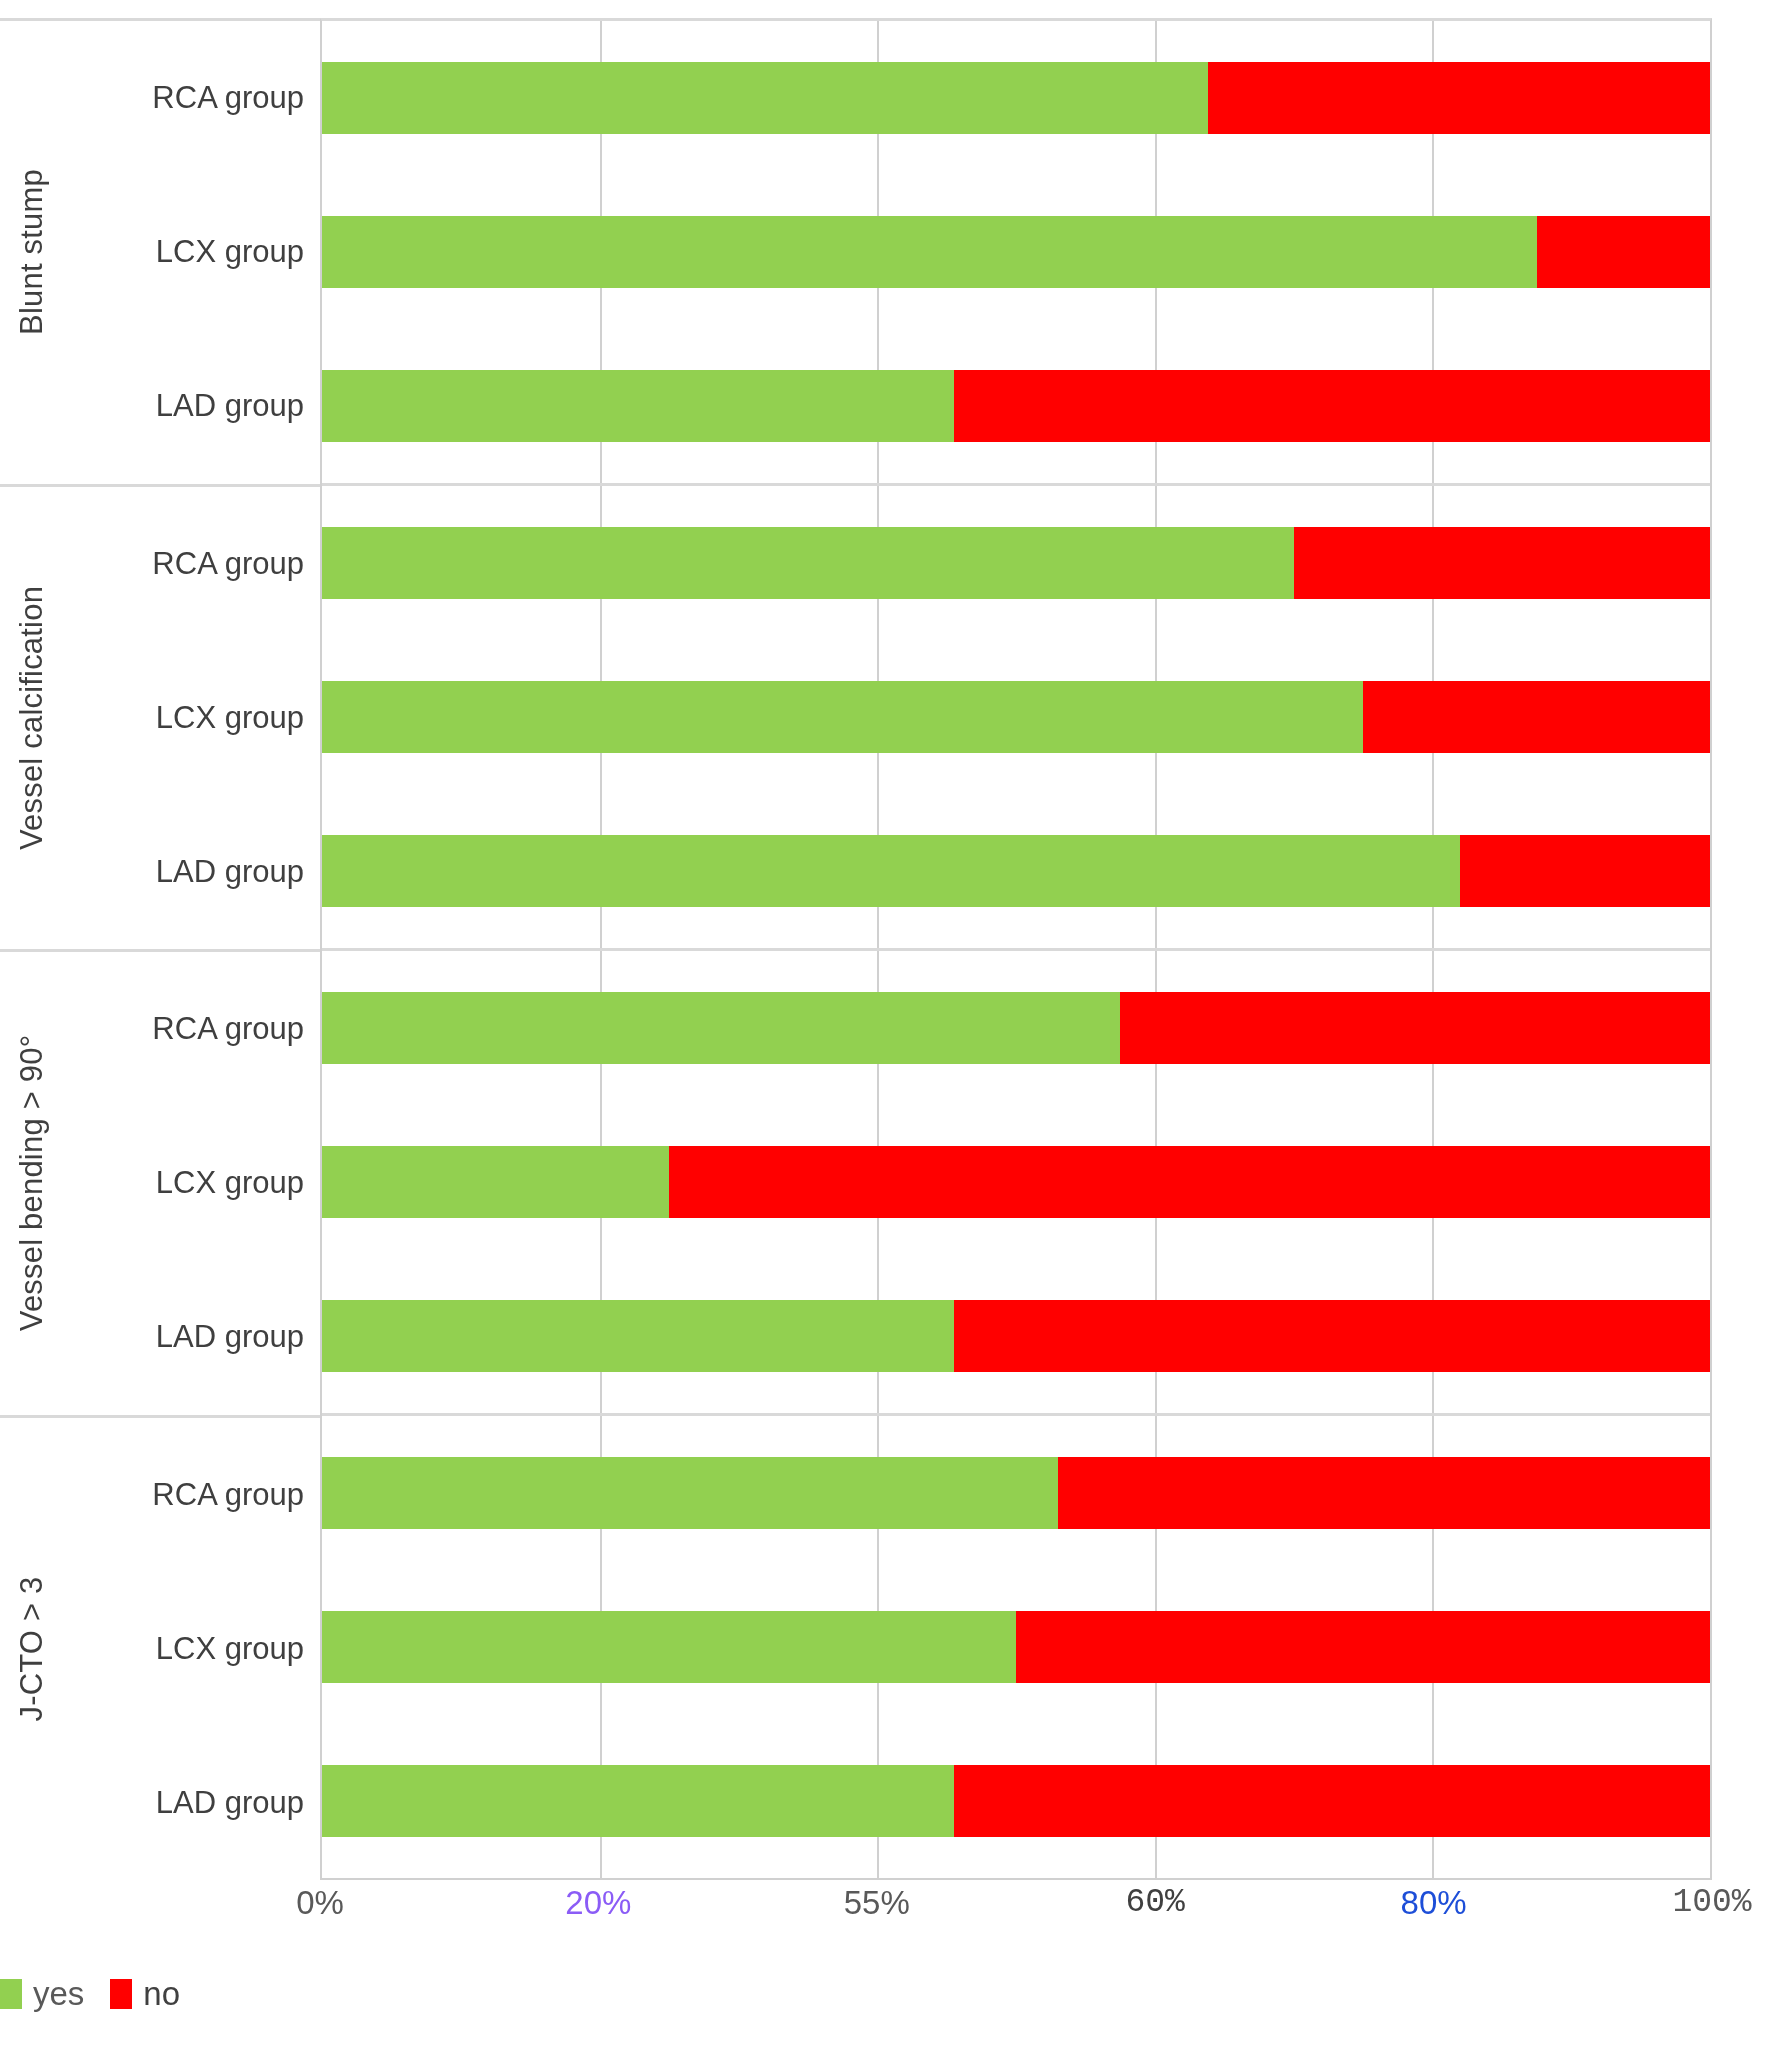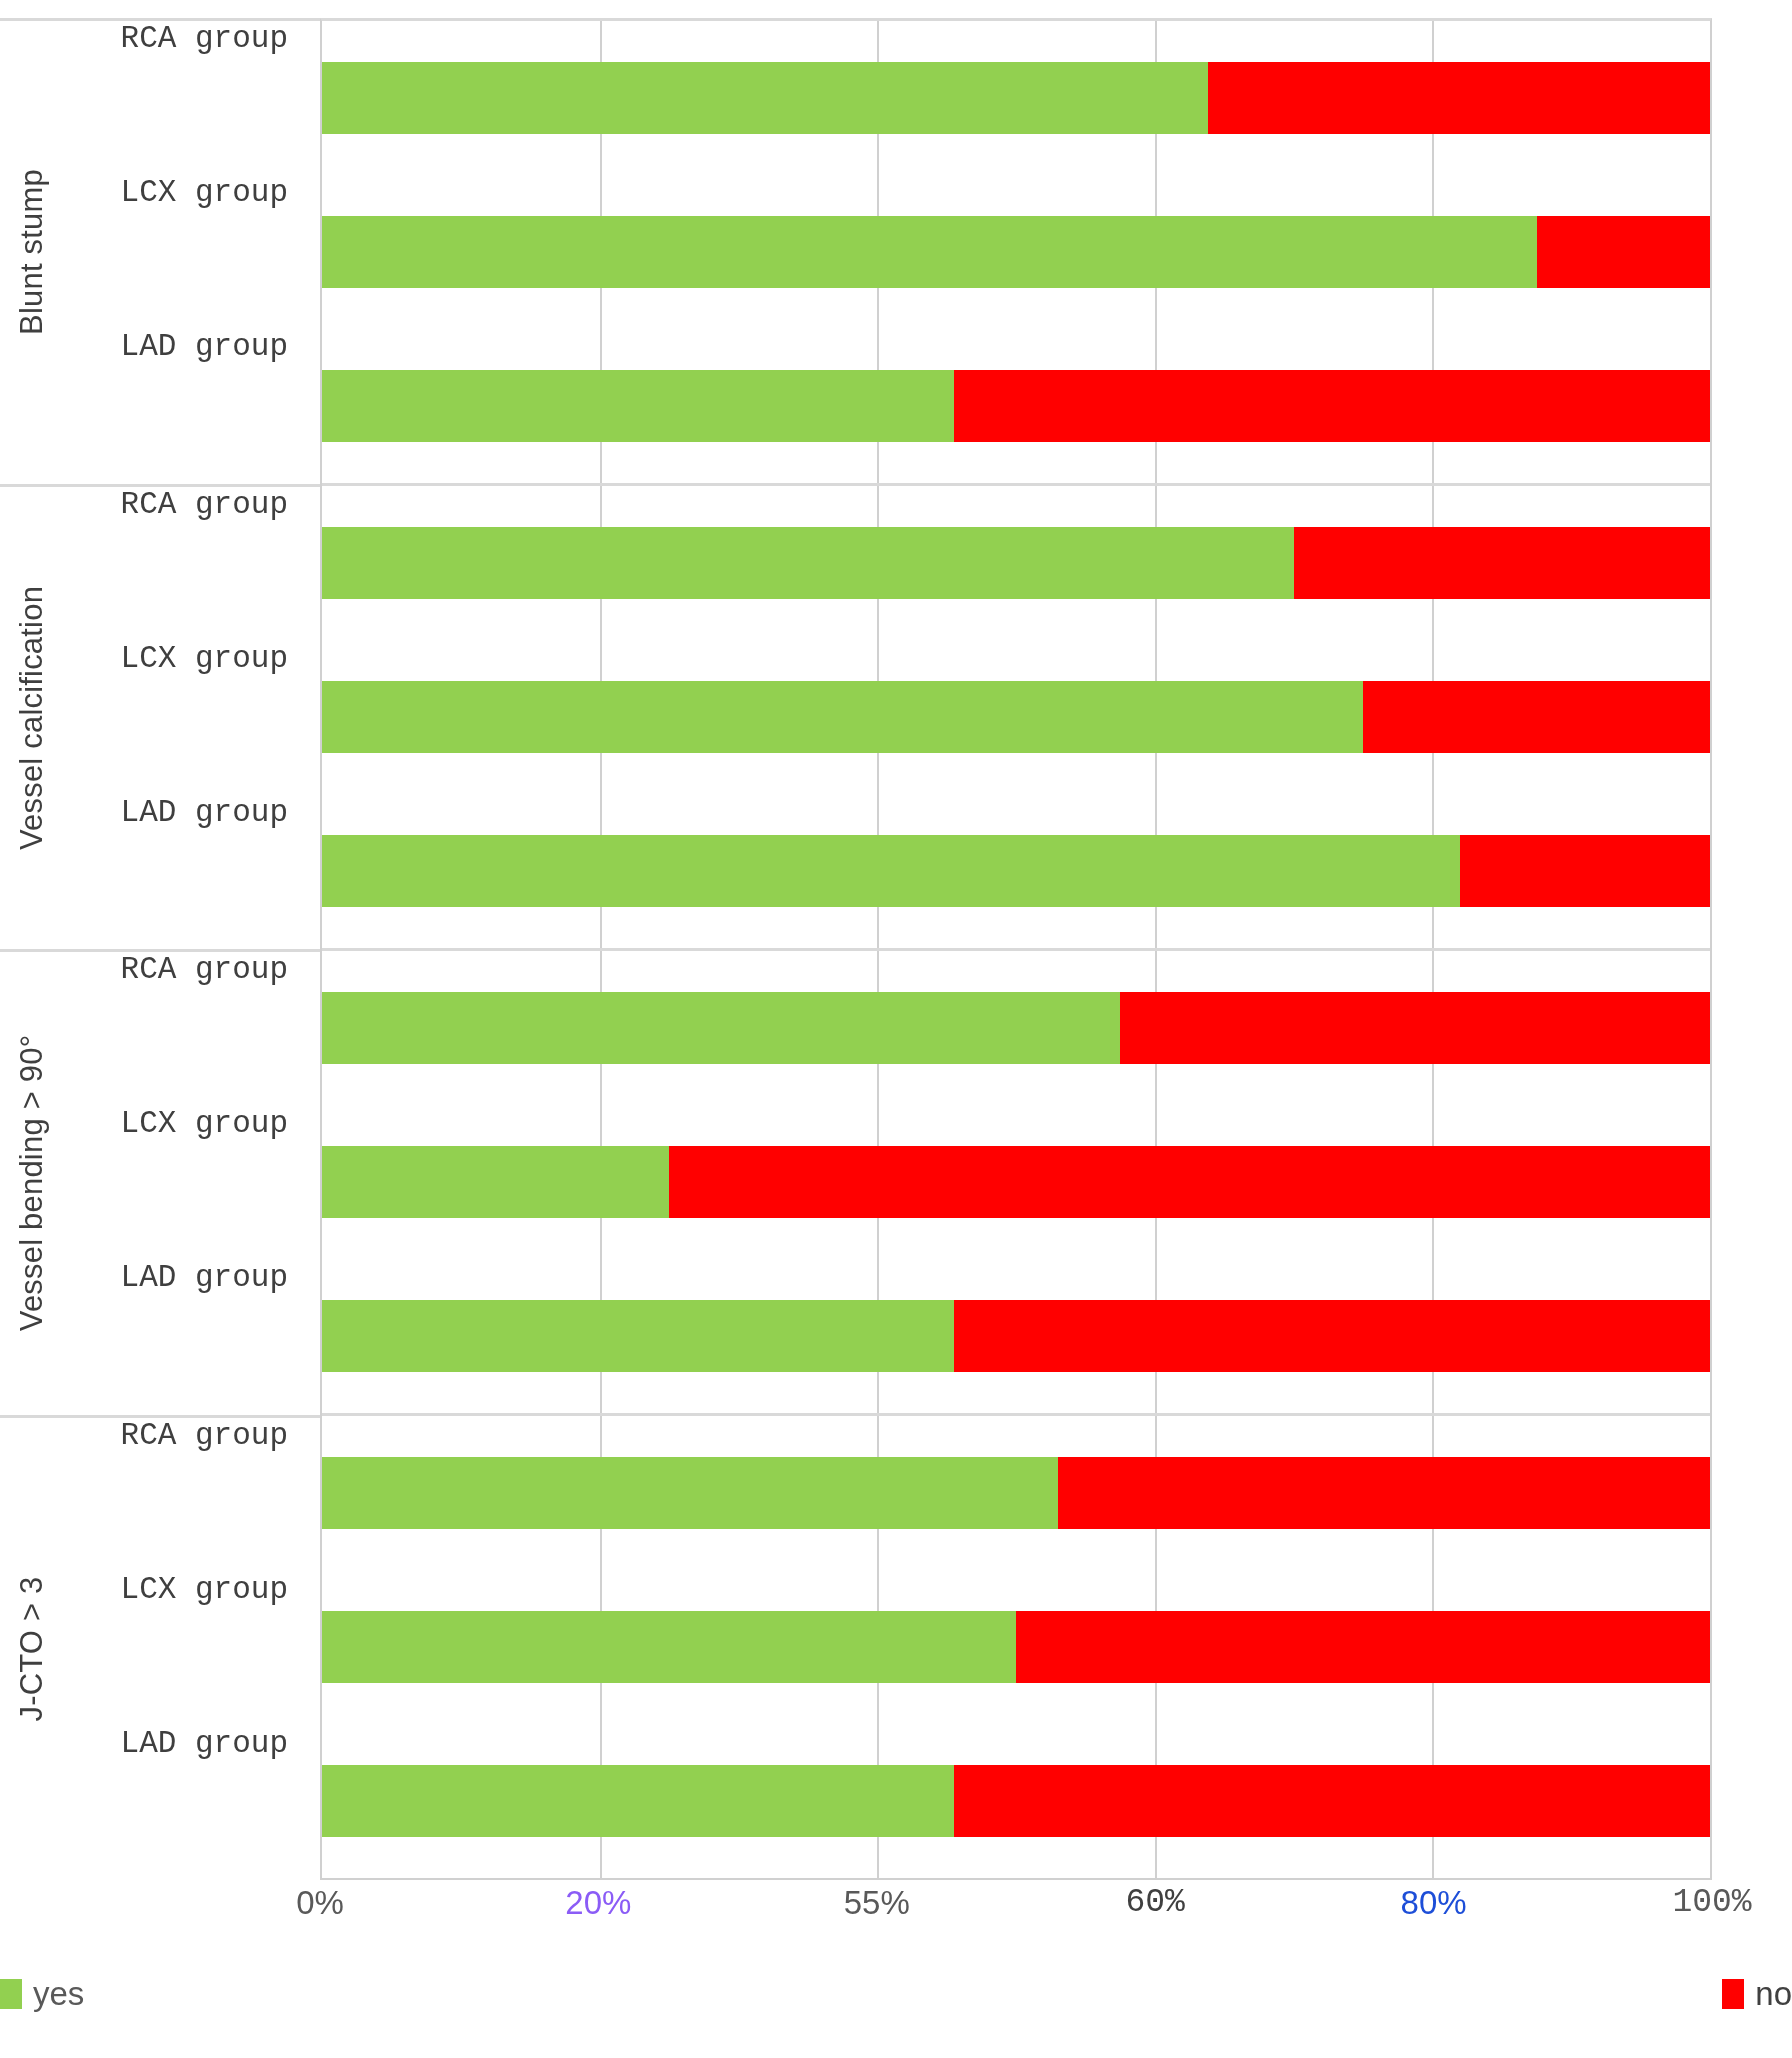--- a/index.html
+++ b/index.html
@@ -63,23 +63,23 @@
     left: 64px;
     top: 0;
     width: 256px;
     height: 100%;
     display: flex;
     flex-direction: column;
   }
   .cat-row {
     flex: 1 1 0;
     display: flex;
+    align-items: center;
     justify-content: flex-end;
-    padding-right: 32px;
-    font-family: Liberation Mono, monospace;
+    padding-right: 16px;
   }
   .cat-row span {
     font-size: 31px;
     color: #3f3f3f;
     white-space: nowrap;
   }
 
   
   .plot {
     position: absolute;
@@ -156,21 +156,21 @@
     white-space: nowrap;
   }
 
   
   .legend {
     position: absolute;
     left: 0;
     top: 1975px;
     width: 1792px;
     display: flex;
-    justify-content: space-between;
+    justify-content: flex-start;
     align-items: center;
     gap: 26px;
   }
   .legend-item {
     display: flex;
     align-items: center;
     gap: 11px;
   }
   .legend-swatch {
     width: 22px;

